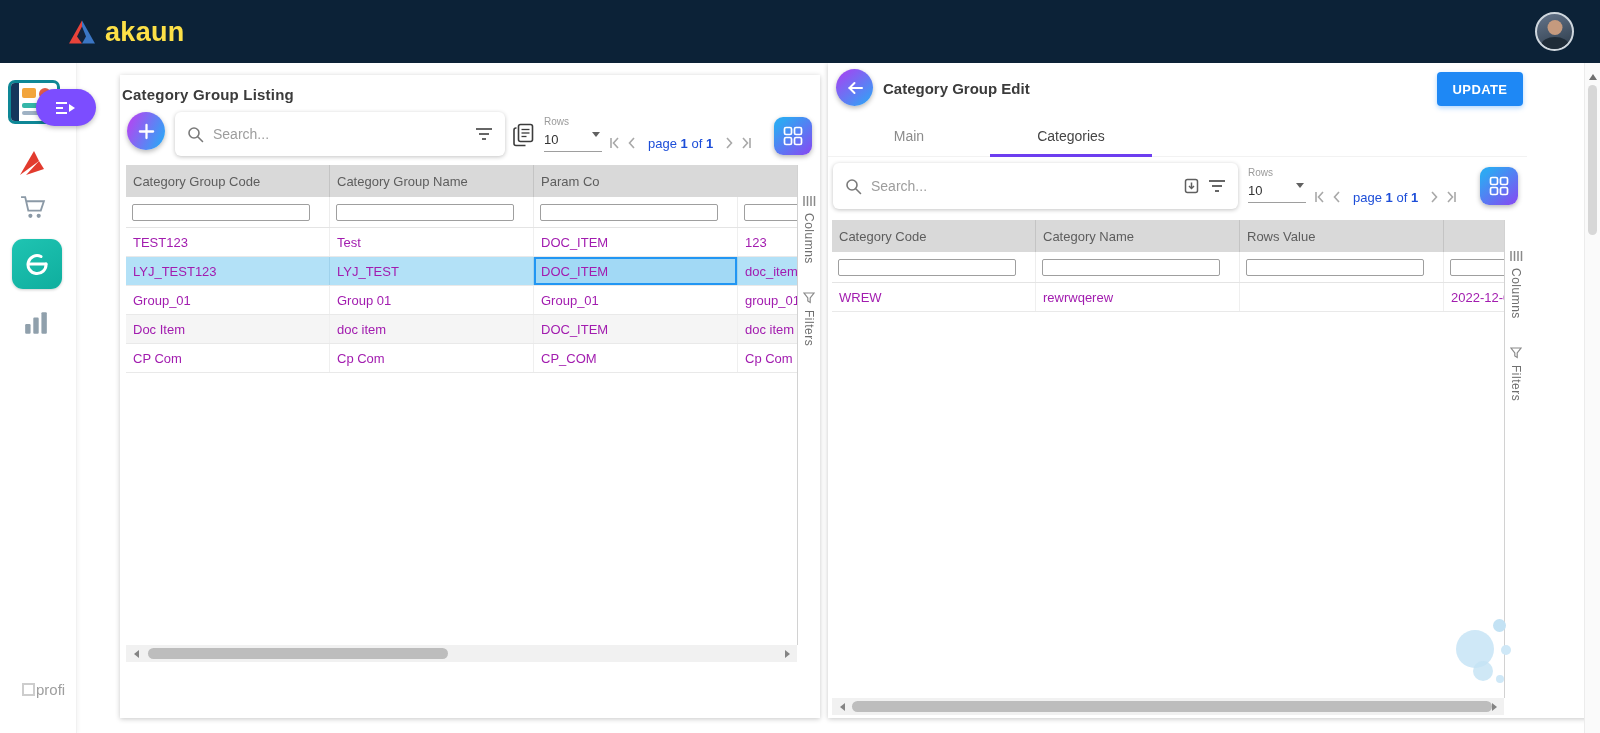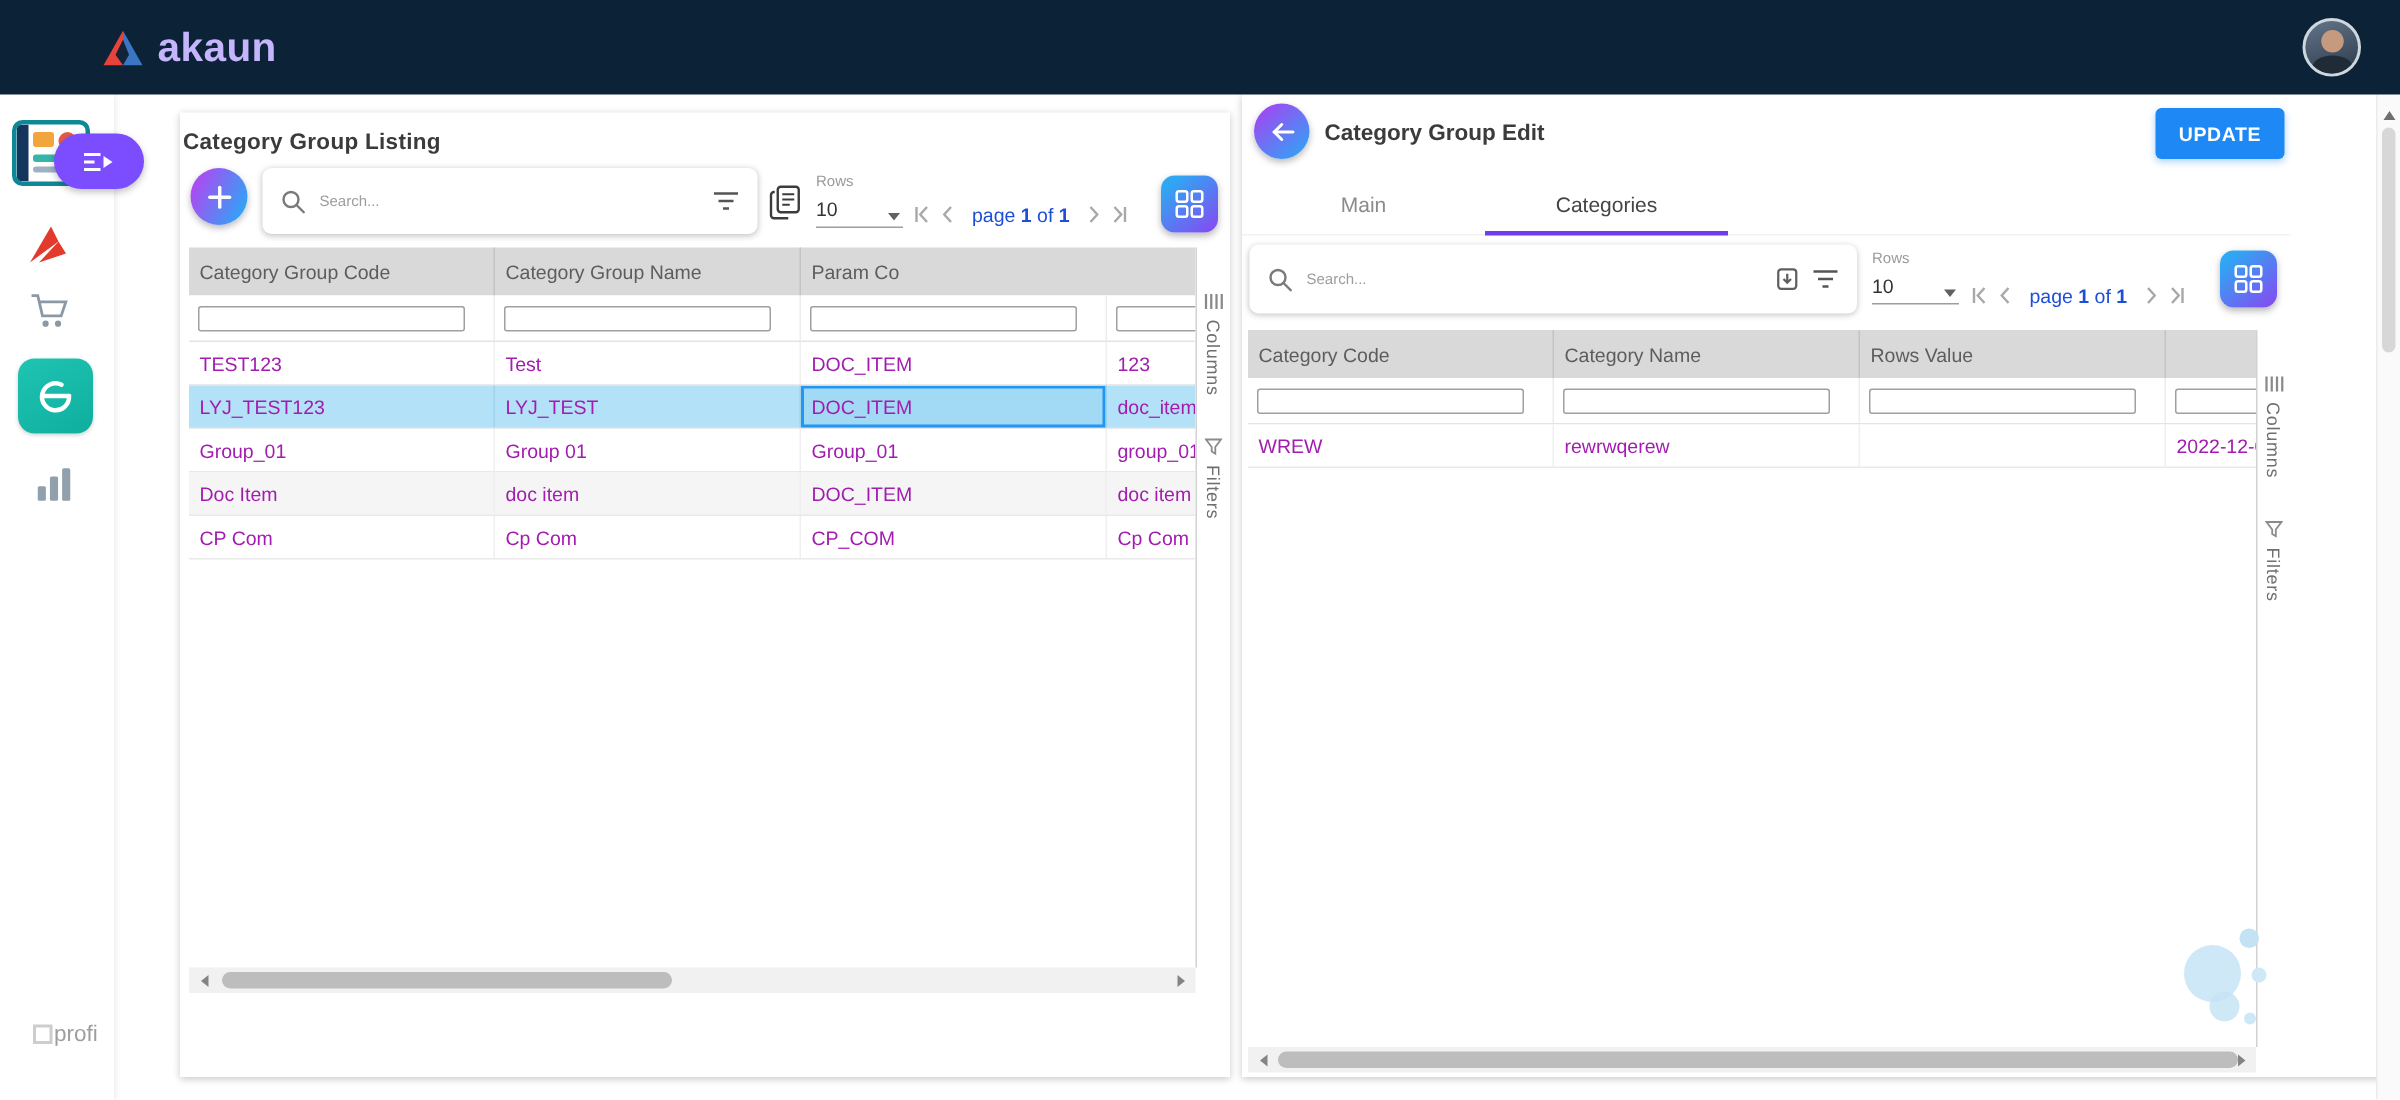--- a/index.html
+++ b/index.html
@@ -3,21 +3,21 @@
 <meta charset="utf-8">
 <style>
 *{margin:0;padding:0;box-sizing:border-box}
 html,body{width:1600px;height:733px}
 body{font-family:"Liberation Sans","DejaVu Sans",sans-serif;background:#fff;overflow:hidden}
 #app{position:relative;width:1600px;height:733px;overflow:hidden}
 
 
 .topbar{position:absolute;left:0;top:0;width:1600px;height:63px;background:#0c2237;z-index:20}
 .logo{position:absolute;left:68px;top:50%;transform:translateY(-50%);display:flex;align-items:center;gap:9px}
-.logo-text{color:#c4b5fd;font-size:27px;font-weight:700;letter-spacing:.3px}
+.logo-text{color:#fde047;font-size:27px;font-weight:700;letter-spacing:.3px}
 .avatar{position:absolute;right:26px;top:12px;width:39px;height:39px;border-radius:50%;border:2px solid #cfd7de;background:linear-gradient(160deg,#64748a,#2c3b4a);overflow:hidden;cursor:pointer}
 .av-head{position:absolute;left:50%;top:6px;transform:translateX(-50%);width:15px;height:15px;border-radius:50%;background:#c59a7e}
 .av-body{position:absolute;left:50%;top:23px;transform:translateX(-50%);width:27px;height:16px;border-radius:50% 50% 0 0;background:#1f2c38}
 
 
 .sidebar{position:absolute;left:0;top:63px;width:77px;height:670px;background:#fff;border-right:1px solid #f1f1f1;box-shadow:1px 0 4px rgba(0,0,0,.05);z-index:10}
 .app-tile{position:absolute;left:8px;top:17px;width:52px;height:44px;border:3px solid #0e8796;border-radius:7px;background:#fff;overflow:hidden;cursor:pointer}
 .pill{position:absolute;left:36px;top:26px;width:60px;height:37px;border:none;border-radius:19px;background:#7c4dff;display:flex;align-items:center;justify-content:center;cursor:pointer;box-shadow:0 2px 5px rgba(0,0,0,.25);z-index:12}
 .side-btn{position:absolute;display:flex;align-items:center;justify-content:center;background:none;border:none;cursor:pointer}
 .red-app{left:14px;top:83px;width:36px;height:34px}
@@ -33,29 +33,29 @@
 .card-right{left:828px;top:63px;width:767px;height:655px}
 .panel-title{position:absolute;left:2px;top:11px;font-size:15px;font-weight:700;color:#3b3b3b;letter-spacing:.2px}
 
 
 .round-btn{position:absolute;width:38px;height:38px;border-radius:50%;border:none;display:flex;align-items:center;justify-content:center;cursor:pointer;box-shadow:0 2px 5px rgba(0,0,0,.28)}
 .plus-btn{left:7px;top:37px;background:linear-gradient(115deg,#a94df2 15%,#2ea5f6 90%)}
 .back-btn{left:8px;top:6px;width:37px;height:37px;background:linear-gradient(140deg,#9a4df2 15%,#2ea5f6 95%)}
 .searchbox{position:absolute;height:44px;background:#fff;border-radius:6px;box-shadow:0 1px 4px rgba(0,0,0,.24);display:flex;align-items:center;padding:0 12px;gap:9px}
 .sb-left{left:55px;top:37px;width:330px}
 .sb-right{left:5px;top:100px;width:405px;height:46px}
-.searchbox input{flex:1;border:none;outline:none;font-size:10px;color:#6d28d9;font-family:inherit;min-width:0;background:transparent}
+.searchbox input{flex:1;border:none;outline:none;font-size:14px;color:#6d28d9;font-family:inherit;min-width:0;background:transparent}
 .searchbox input::placeholder{color:#9d9d9d}
 .icon-btn{background:none;border:none;cursor:pointer;display:flex;align-items:center;padding:0}
 .pages-icon{position:absolute;left:392px;top:48px}
 .rows-box{position:absolute;width:58px;cursor:pointer}
 .rb-left{left:424px;top:41px}
 .rb-right{left:420px;top:104px}
 .rows-label{font-size:10px;color:#9b9b9b;display:block}
-.rows-value-row{display:flex;align-items:flex-end;justify-content:space-between;border-bottom:1px solid #9e9e9e;padding:3px 2px 4px 0;font-size:13px;color:#333;margin-top:2px}
+.rows-value-row{display:flex;align-items:flex-start;justify-content:space-between;border-bottom:1px solid #9e9e9e;padding:3px 2px 4px 0;font-size:13px;color:#333;margin-top:2px}
 .caret{width:0;height:0;border-left:4px solid transparent;border-right:4px solid transparent;border-top:5px solid #616161}
 .pager{position:absolute;display:flex;align-items:center;gap:1px;height:24px}
 .pg-left{left:487px;top:56px}
 .pg-right{left:484px;top:122px}
 .pg-btn{display:flex;align-items:center;padding:1px;cursor:pointer;background:none;border:none}
 .pg-text{font-size:13px;color:#1d4ed8;margin:0 7px;white-space:nowrap}
 .pg-text b{font-weight:700}
 .grid-btn{position:absolute;width:38px;height:38px;border:none;border-radius:9px;background:linear-gradient(140deg,#2fa7f3 15%,#7e52f2 90%);display:flex;align-items:center;justify-content:center;cursor:pointer;box-shadow:0 2px 5px rgba(0,0,0,.28)}
 .gb-left{left:654px;top:42px}
 .gb-right{left:652px;top:104px}

